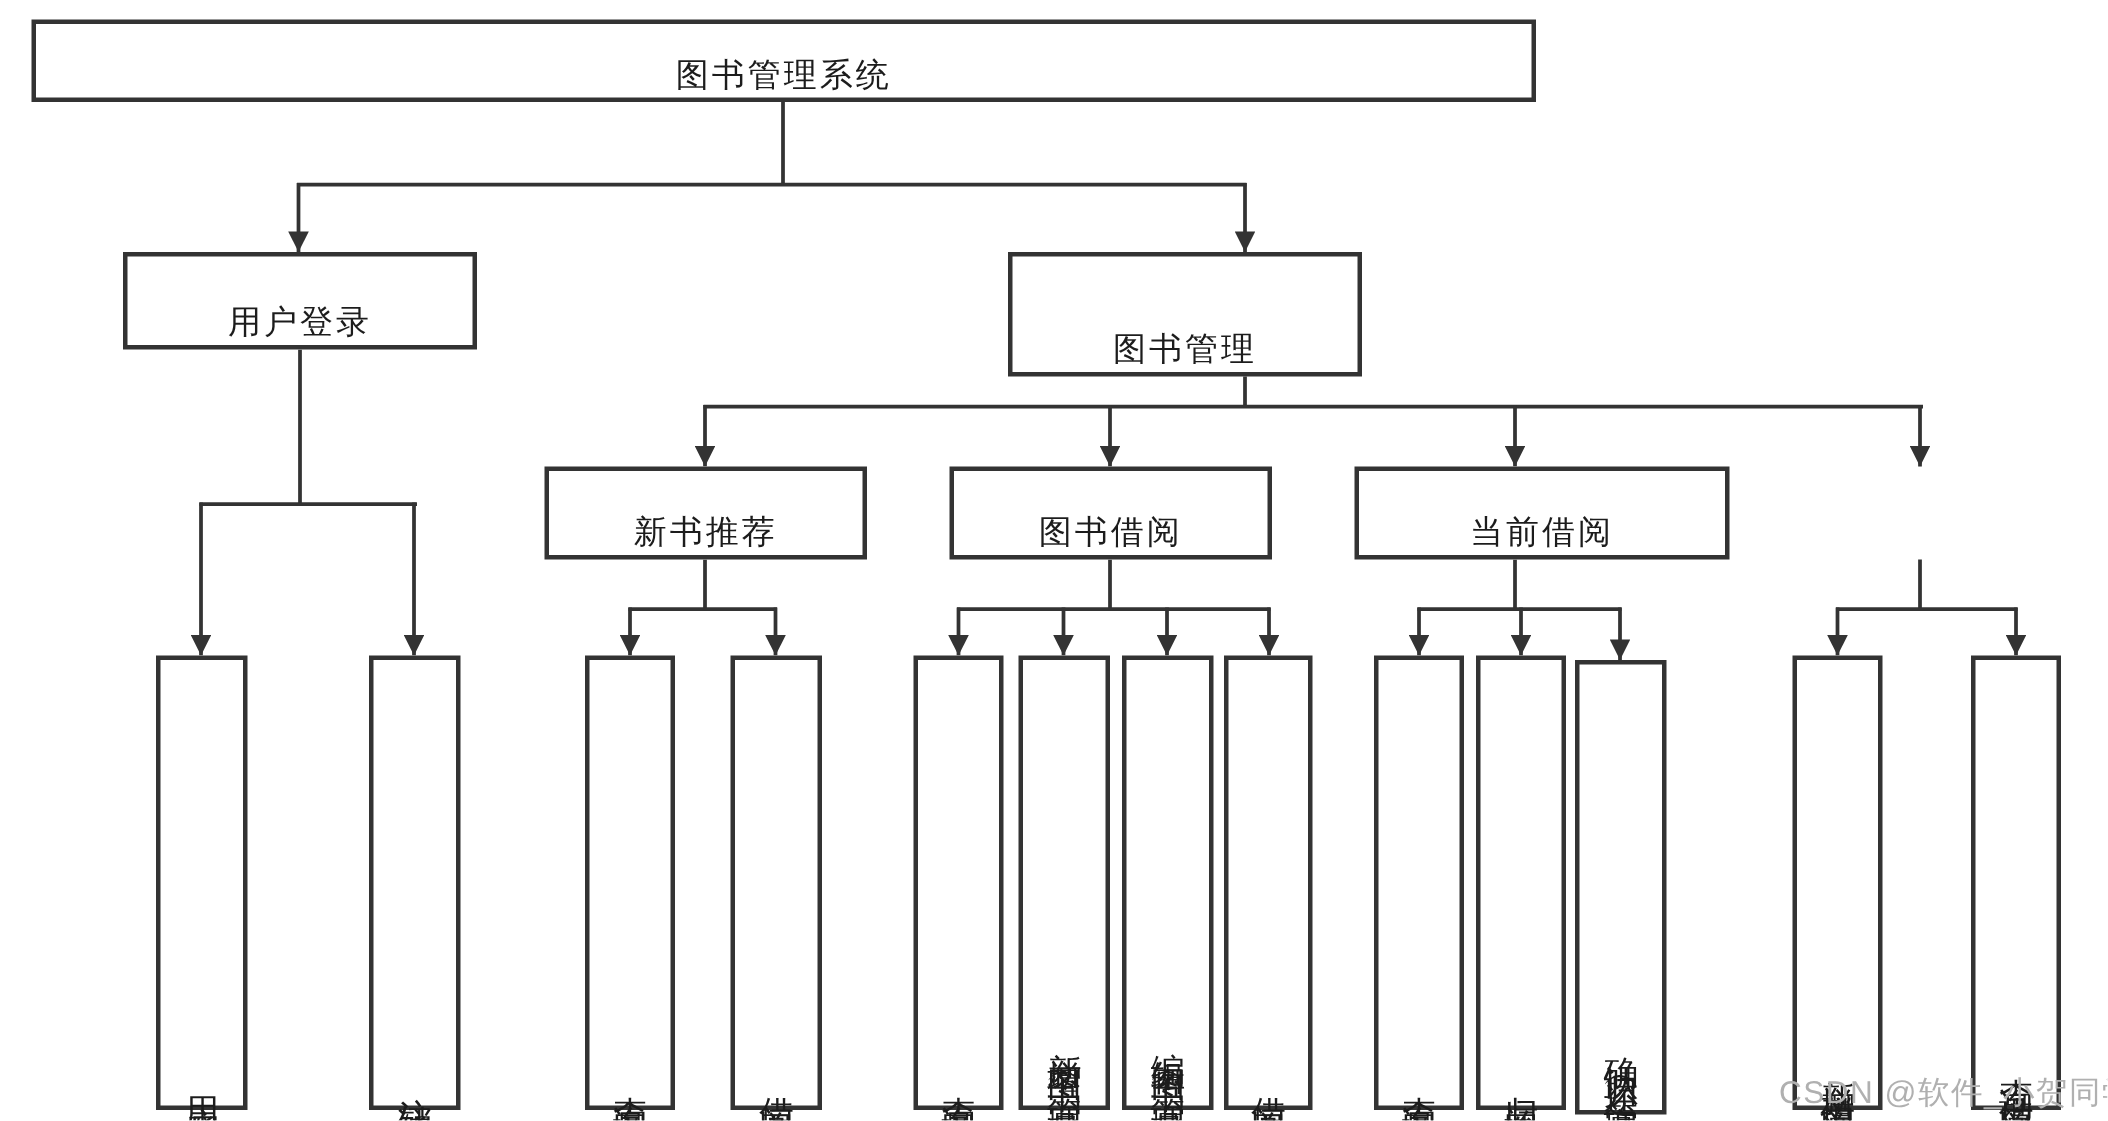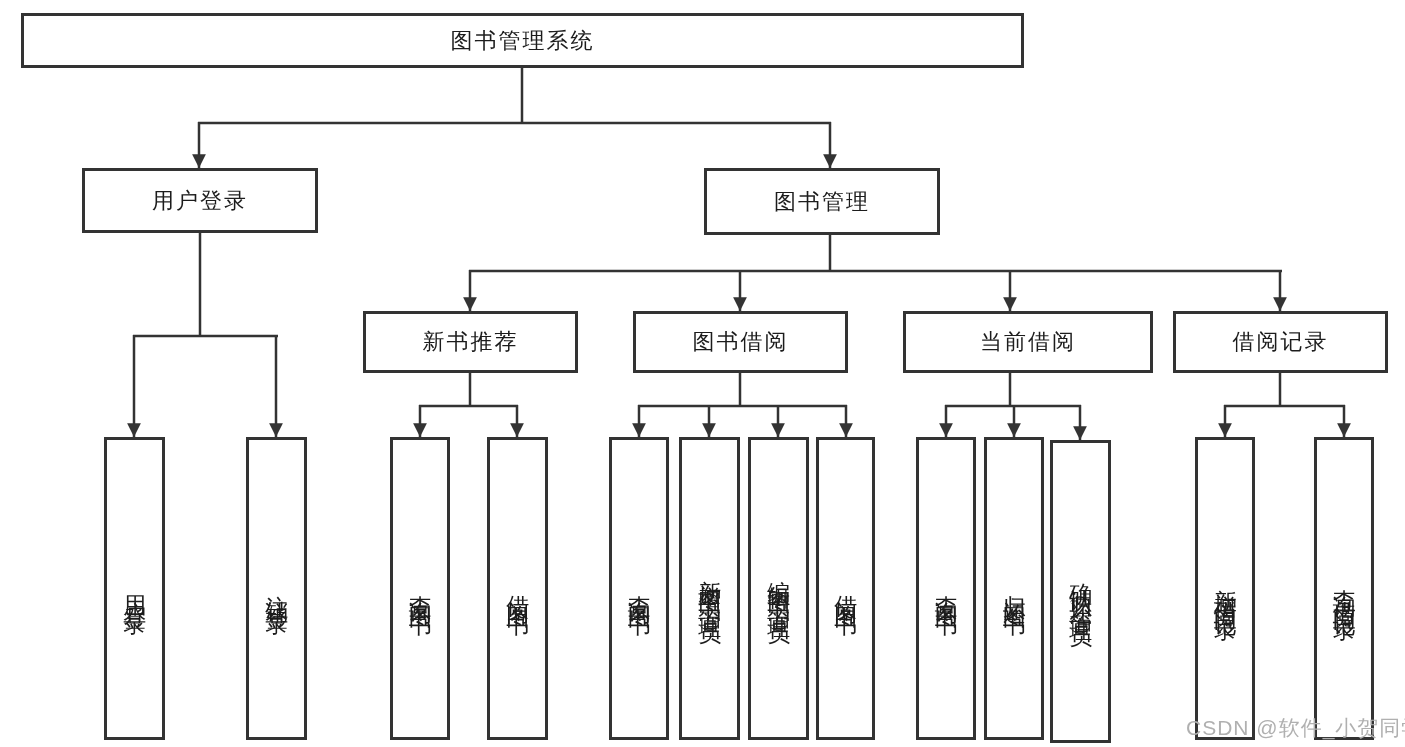--- a/index.html
+++ b/index.html
@@ -16,39 +16,39 @@
     left: 0; top: 0;
     width: 1405px; height: 747px;
     pointer-events: none;
   }
   .node {
     position: absolute;
     box-sizing: border-box;
     background: #ffffff;
     border: 3px solid #333333;
     display: flex;
-    align-items: center;
+    align-items: flex-end;
     justify-content: center;
     color: #1c1c1c;
     font-size: 22px;
     letter-spacing: 2px;
     text-align: center;
   }
   .leaf { font-size: 23px; letter-spacing: 0; }
   .leaf .vlabel {
     writing-mode: vertical-rl;
     text-orientation: mixed;
     letter-spacing: 6px;
     line-height: 1.1;
   }
   
   #n-root   { left: 21px;   top: 13px;  width: 1003px; height: 55px; }
   
   #n-login  { left: 82px;   top: 168px; width: 236px;  height: 65px; }
-  #n-mgmt   { left: 704px;  top: 168px; width: 236px;  height: 67px; }
+  #n-mgmt   { left: 672px;  top: 168px; width: 236px;  height: 83px; }
   
   #n-newrec { left: 363px;  top: 311px; width: 215px;  height: 62px; }
   #n-borrow { left: 633px;  top: 311px; width: 215px;  height: 62px; }
   #n-curr   { left: 903px;  top: 311px; width: 250px;  height: 62px; }
   #n-record { left: 1173px; top: 311px; width: 215px;  height: 62px; }
   
   #n-g1a { left: 104px;  top: 437px; width: 61px; height: 303px; }
   #n-g1b { left: 246px;  top: 437px; width: 61px; height: 303px; }
   #n-g2a { left: 390px;  top: 437px; width: 60px; height: 303px; }
   #n-g2b { left: 487px;  top: 437px; width: 61px; height: 303px; }
@@ -139,23 +139,20 @@
 
   <div class="node" id="n-borrow">
     <span>图书借阅</span>
   </div>
   <div class="node" id="n-newrec">
     <span>新书推荐</span>
   </div>
   <div class="node" id="n-curr">
     <span>当前借阅</span>
   </div>
-  <div class="node" id="n-record">
-    <span>借阅记录</span>
-  </div>
 
   <div class="node leaf" id="n-g1a">
     <span class="vlabel">用户登录</span>
   </div>
   <div class="node leaf" id="n-g1b">
     <span class="vlabel">注销登录</span>
   </div>
 
   <div class="node leaf" id="n-g2a">
     <span class="vlabel">查询图书</span>

